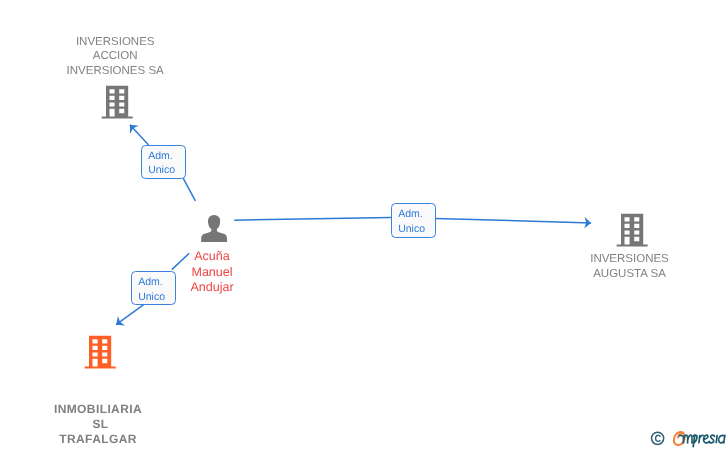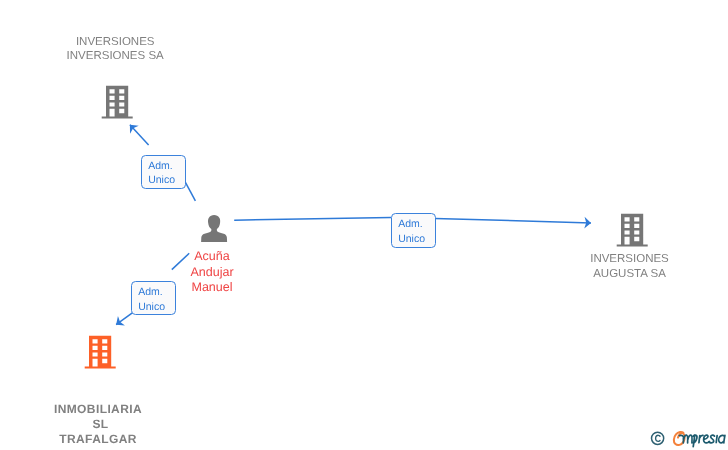--- a/index.html
+++ b/index.html
@@ -7,21 +7,21 @@
   #stage{position:relative;width:664px;height:450px;background:#fff;}
   #edges{position:absolute;left:0;top:0;width:728px;height:450px;}
 
   .node{position:absolute;}
   .node-icon{position:absolute;}
   .node-text{position:absolute;backface-visibility:hidden;text-align:center;color:#808080;font-size:11.5px;line-height:14.8px;white-space:nowrap;}
   .node-text.hl{font-weight:bold;font-size:12px;letter-spacing:0.4px;line-height:15px;}
   .person-text{position:absolute;backface-visibility:hidden;text-align:center;color:#ef4444;font-size:12.5px;line-height:15.4px;white-space:nowrap;}
 
   .edge-label{position:absolute;backface-visibility:hidden;box-sizing:border-box;border:1.9px solid #3b82dc;border-radius:4.5px;
-      background:#fafafb;color:#2e7ad8;font-size:10.5px;line-height:14.9px;text-align:left;padding:3.0px 0 0 6.2px;margin-top:10px;}
+      background:#fafafb;color:#2e7ad8;font-size:10.5px;line-height:14.9px;text-align:left;padding:3.0px 0 0 6.2px;}
 
   .wm{position:absolute;white-space:nowrap;}
   .node-text>div,.person-text>div,.edge-label>div{filter:opacity(1);}
 </style>
 </head>
 <body>
 
 <div id="stage">
 
   <svg id="edges" width="728" height="450" viewBox="0 0 728 450">
@@ -40,39 +40,40 @@
     </g>
     <g stroke="#2e7ad8" stroke-width="1.5" fill="none">
       <path d="M189.2,253.3 L171.8,269.6"></path>
       <path d="M143.7,304.6 L116.1,324.7" marker-end="url(#arrowhead)"></path>
     </g>
   </svg>
 
   <div class="node" style="left:0;top:0;">
     <div class="node-text" style="left:44.2px;top:34.5px;width:142px;">
       <div>INVERSIONES</div>
+      <div>ACCION</div>
       <div>INVERSIONES SA</div>
     </div>
     <div class="node-icon" style="left:101px;top:85px;">
       <svg width="33" height="35" viewBox="0 0 33 35">
           <path fill="#767676" fill-rule="evenodd" d="M5 0.7 H27.2 V31.5 H31.7 V33.6 H0.7 V31.5 H5 Z M8.5 4.2 H13.6 V8.5 H8.5 Z M18.2 4.2 H23.3 V8.5 H18.2 Z M8.5 10.8 H13.6 V14.9 H8.5 Z M18.2 10.8 H23.3 V14.9 H18.2 Z M8.5 17.5 H13.6 V21.4 H8.5 Z M18.2 17.5 H23.3 V21.4 H18.2 Z M8.5 23.8 H13.6 V31.5 H8.5 Z M18.2 23.8 H23.3 V28.2 H18.2 Z"></path>
         </svg>
     </div>
   </div>
 
   <div class="node" style="left:0;top:0;">
     <div class="node-icon" style="left:200px;top:214px;">
       <svg width="28" height="30" viewBox="0 0 28 30">
           <path fill="#767676" d="M14.1,1.1 C11.9,1.1 10.0,2.0 8.9,3.7 C8.0,5.1 7.9,6.9 8.1,8.6 C8.4,11.9 9.7,14.2 11.3,15.1 C11.5,16.5 11.2,17.3 10.5,17.8 C9.4,18.6 6.8,19.0 4.5,19.8 C2.5,20.5 1.5,21.6 1.3,23.6 L1.1,28.0 L27.1,28.0 L26.9,23.6 C26.7,21.6 25.7,20.5 23.7,19.8 C21.4,19.0 18.8,18.6 17.7,17.8 C17.0,17.3 16.7,16.5 16.9,15.1 C18.5,14.2 19.8,11.9 20.1,8.6 C20.3,6.9 20.2,5.1 19.3,3.7 C18.2,2.0 16.3,1.1 14.1,1.1 Z"></path>
         </svg>
     </div>
     <div class="person-text" style="left:151px;top:249.3px;width:122px;">
       <div>Acuña</div>
+      <div>Manuel</div>
       <div>Andujar</div>
-      <div>Manuel</div>
     </div>
   </div>
 
   <div class="node" style="left:0;top:0;">
     <div class="node-icon" style="left:616px;top:213px;">
       <svg width="33" height="35" viewBox="0 0 33 35">
           <path fill="#767676" fill-rule="evenodd" d="M5 0.7 H27.2 V31.5 H31.7 V33.6 H0.7 V31.5 H5 Z M8.5 4.2 H13.6 V8.5 H8.5 Z M18.2 4.2 H23.3 V8.5 H18.2 Z M8.5 10.8 H13.6 V14.9 H8.5 Z M18.2 10.8 H23.3 V14.9 H18.2 Z M8.5 17.5 H13.6 V21.4 H8.5 Z M18.2 17.5 H23.3 V21.4 H18.2 Z M8.5 23.8 H13.6 V31.5 H8.5 Z M18.2 23.8 H23.3 V28.2 H18.2 Z"></path>
         </svg>
     </div>
     <div class="node-text" style="left:558.5px;top:251.9px;width:142px;">

